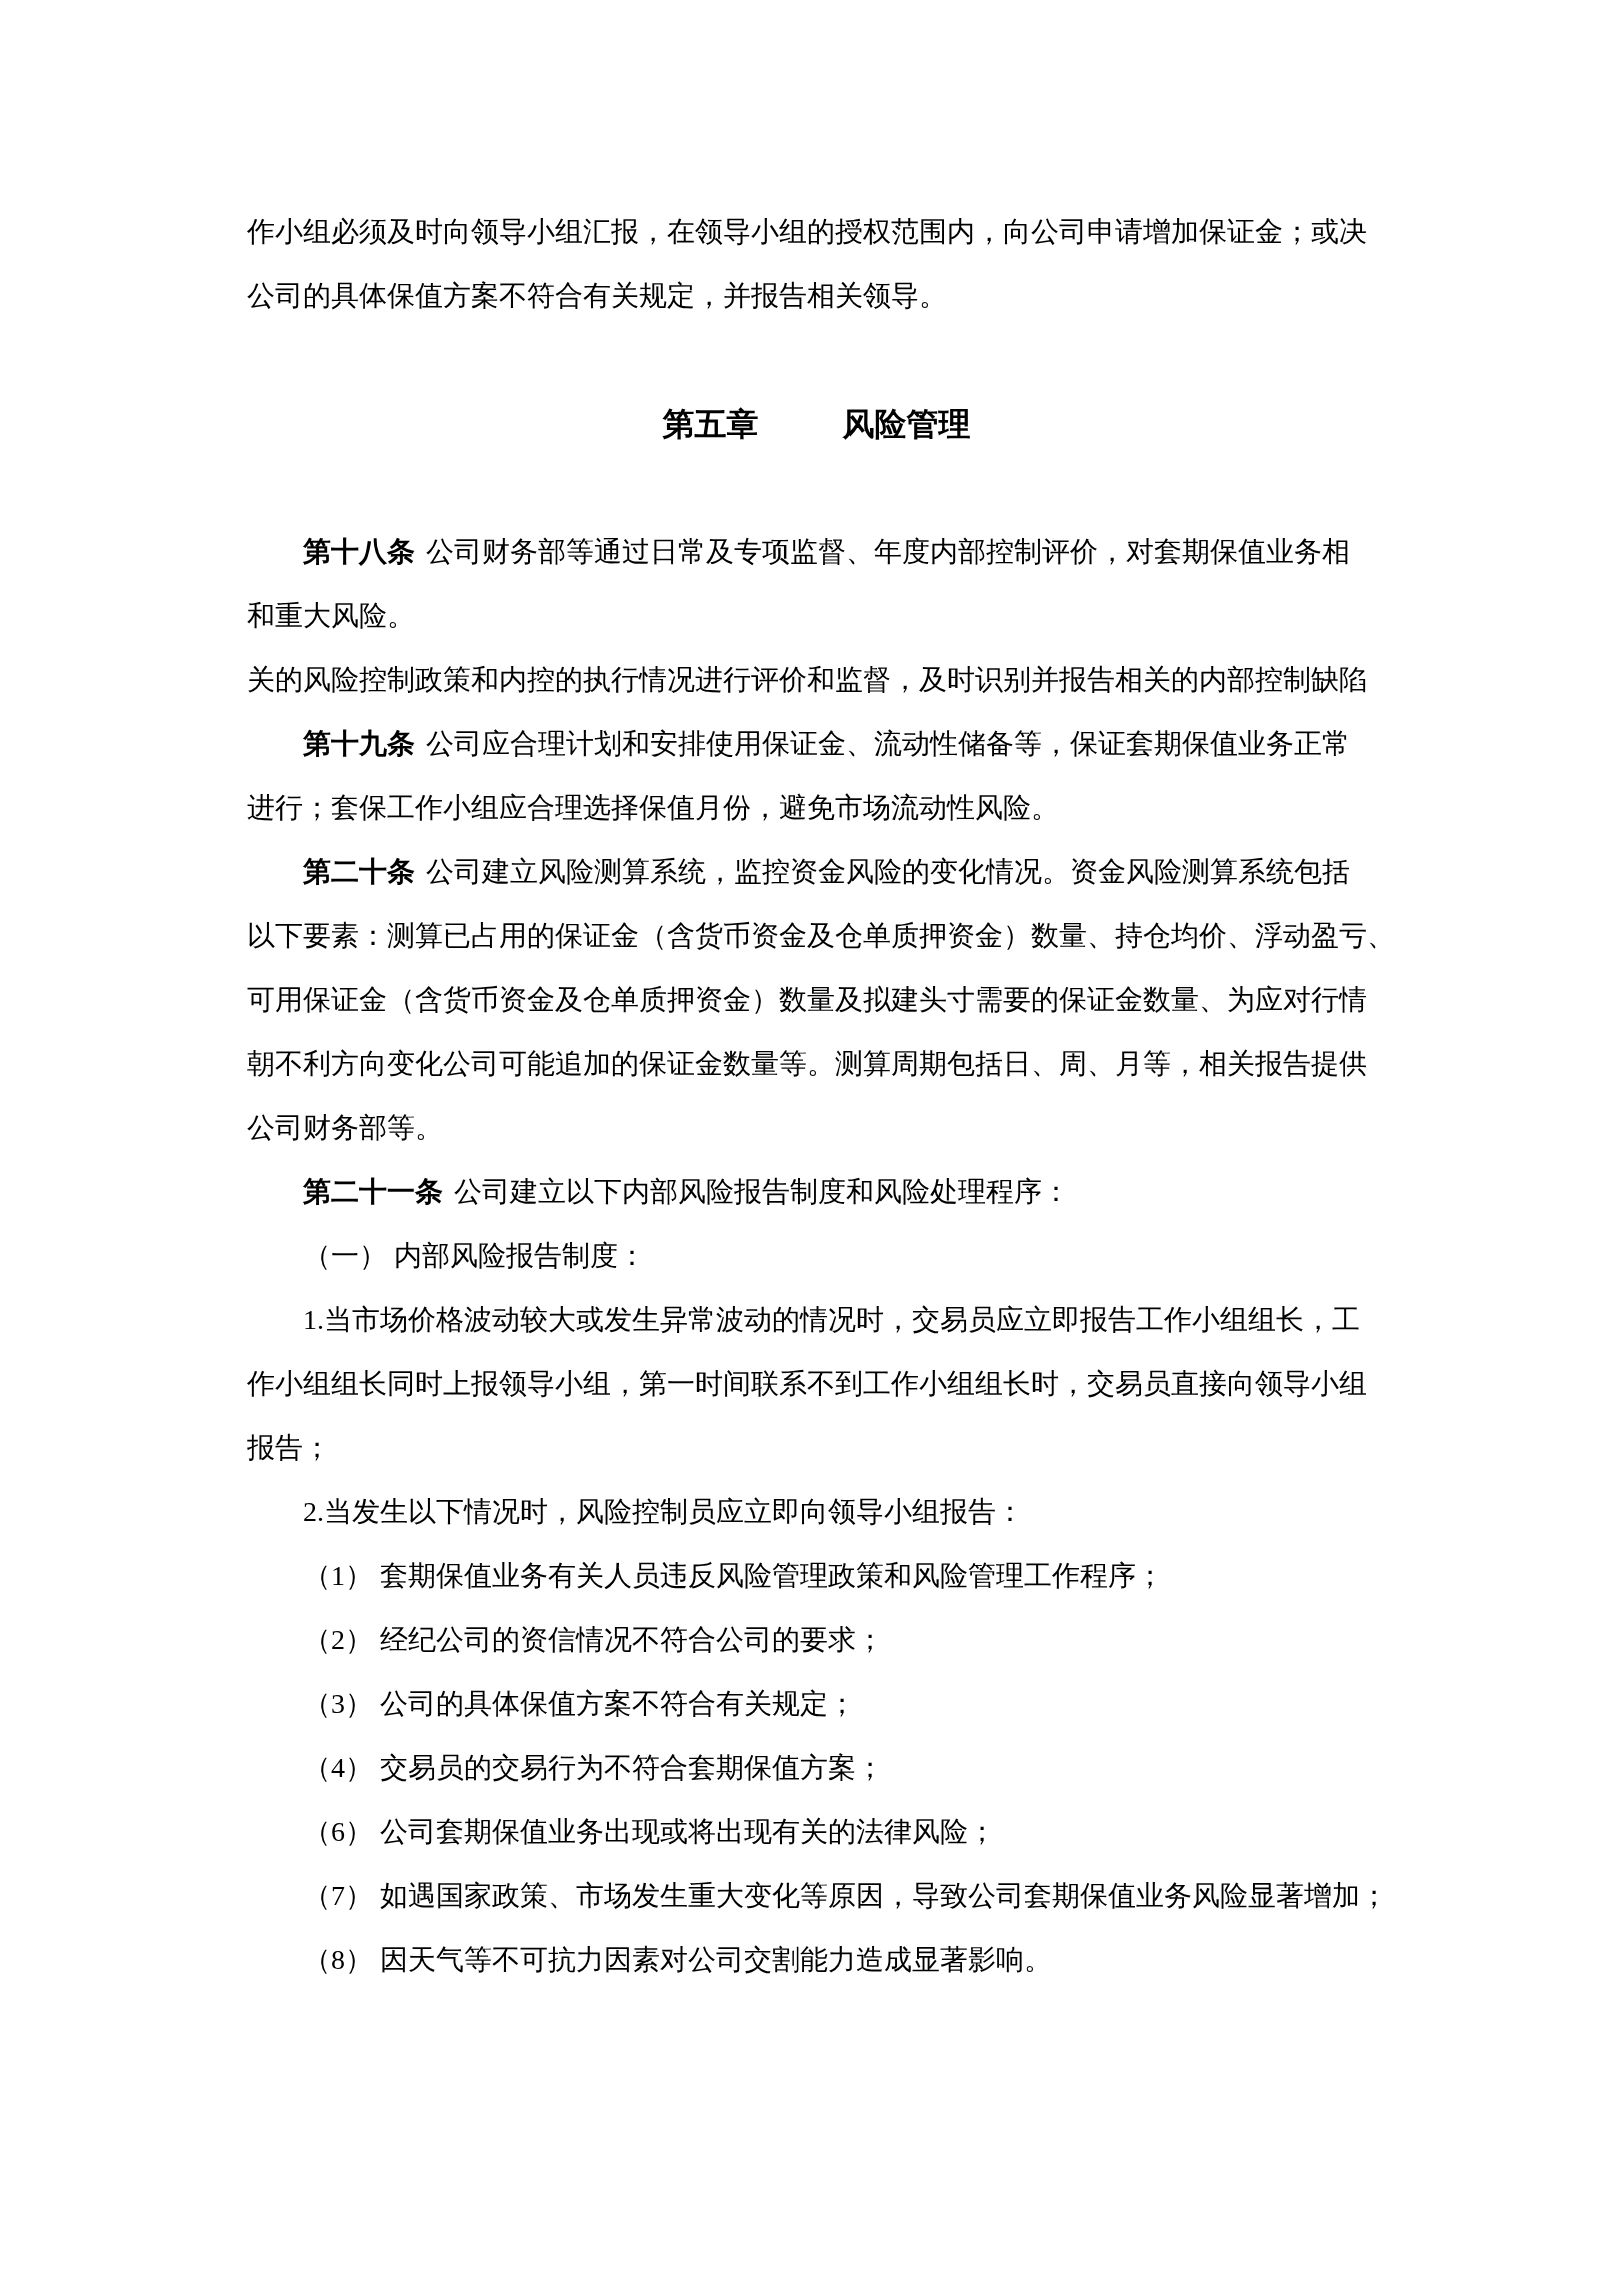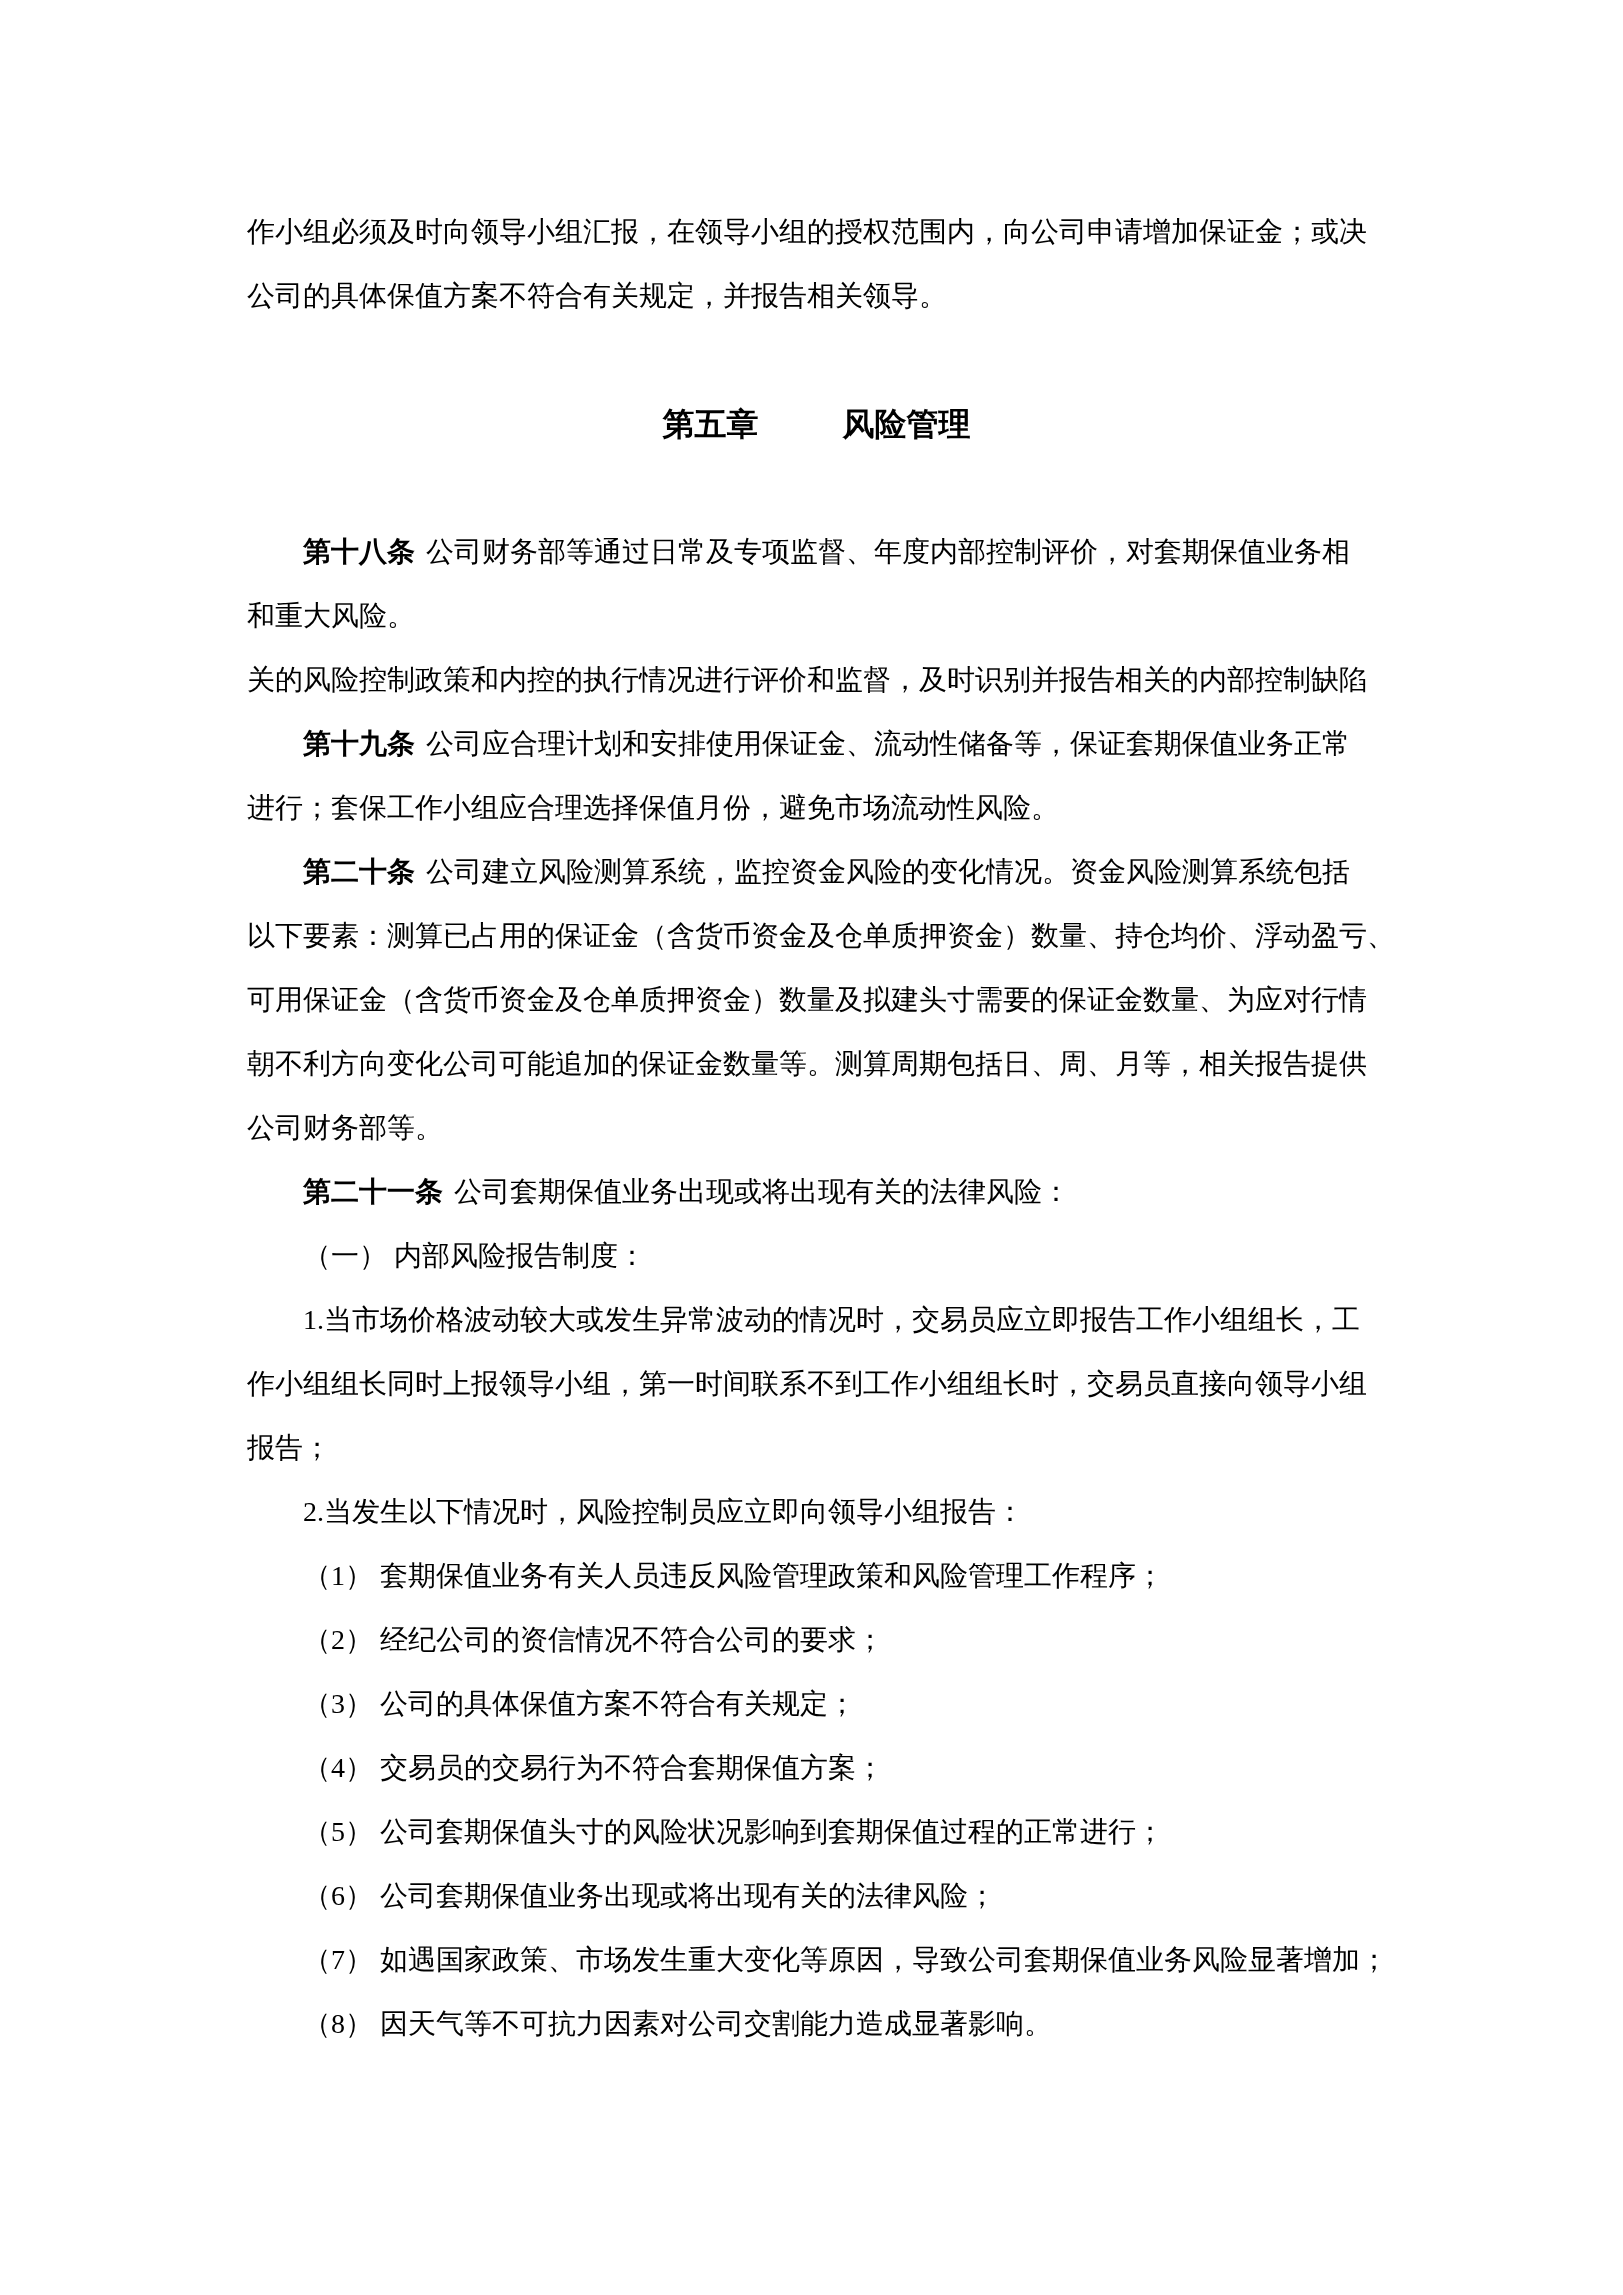--- a/index.html
+++ b/index.html
@@ -59,29 +59,28 @@
       <div class="line indent"><span class="term">第十八条</span><span>公司财务部等通过日常及专项监督、年度内部控制评价，对套期保值业务相</span></div>
       <div class="line"><span>和重大风险。</span></div>
       <div class="line"><span>关的风险控制政策和内控的执行情况进行评价和监督，及时识别并报告相关的内部控制缺陷</span></div>
       <div class="line indent"><span class="term">第十九条</span><span>公司应合理计划和安排使用保证金、流动性储备等，保证套期保值业务正常</span></div>
       <div class="line"><span>进行；套保工作小组应合理选择保值月份，避免市场流动性风险。</span></div>
       <div class="line indent"><span class="term">第二十条</span><span>公司建立风险测算系统，监控资金风险的变化情况。资金风险测算系统包括</span></div>
       <div class="line"><span>以下要素：测算已占用的保证金（含货币资金及仓单质押资金）数量、持仓均价、浮动盈亏、</span></div>
       <div class="line"><span>可用保证金（含货币资金及仓单质押资金）数量及拟建头寸需要的保证金数量、为应对行情</span></div>
       <div class="line"><span>朝不利方向变化公司可能追加的保证金数量等。测算周期包括日、周、月等，相关报告提供</span></div>
       <div class="line"><span>公司财务部等。</span></div>
-      <div class="line indent"><span class="term">第二十一条</span><span>公司套期保值业务出现或将出现有关的法律风险：</span></div>
+      <div class="line indent"><span class="term">第二十一条</span><span>公司建立以下内部风险报告制度和风险处理程序：</span></div>
       <div class="line indent"><span>（一） 内部风险报告制度：</span></div>
       <div class="line indent"><span>1.当市场价格波动较大或发生异常波动的情况时，交易员应立即报告工作小组组长，工</span></div>
       <div class="line"><span>作小组组长同时上报领导小组，第一时间联系不到工作小组组长时，交易员直接向领导小组</span></div>
       <div class="line"><span>报告；</span></div>
       <div class="line indent"><span>2.当发生以下情况时，风险控制员应立即向领导小组报告：</span></div>
       <div class="line indent"><span>（1） 套期保值业务有关人员违反风险管理政策和风险管理工作程序；</span></div>
       <div class="line indent"><span>（2） 经纪公司的资信情况不符合公司的要求；</span></div>
       <div class="line indent"><span>（3） 公司的具体保值方案不符合有关规定；</span></div>
       <div class="line indent"><span>（4） 交易员的交易行为不符合套期保值方案；</span></div>
-      <div class="line indent"><span>（5） 公司套期保值头寸的风险状况影响到套期保值过程的正常进行；</span></div>
       <div class="line indent"><span>（6） 公司套期保值业务出现或将出现有关的法律风险；</span></div>
       <div class="line indent"><span>（7） 如遇国家政策、市场发生重大变化等原因，导致公司套期保值业务风险显著增加；</span></div>
       <div class="line indent"><span>（8） 因天气等不可抗力因素对公司交割能力造成显著影响。</span></div>
     </div>
 </div>
 
 
 </body></html>

